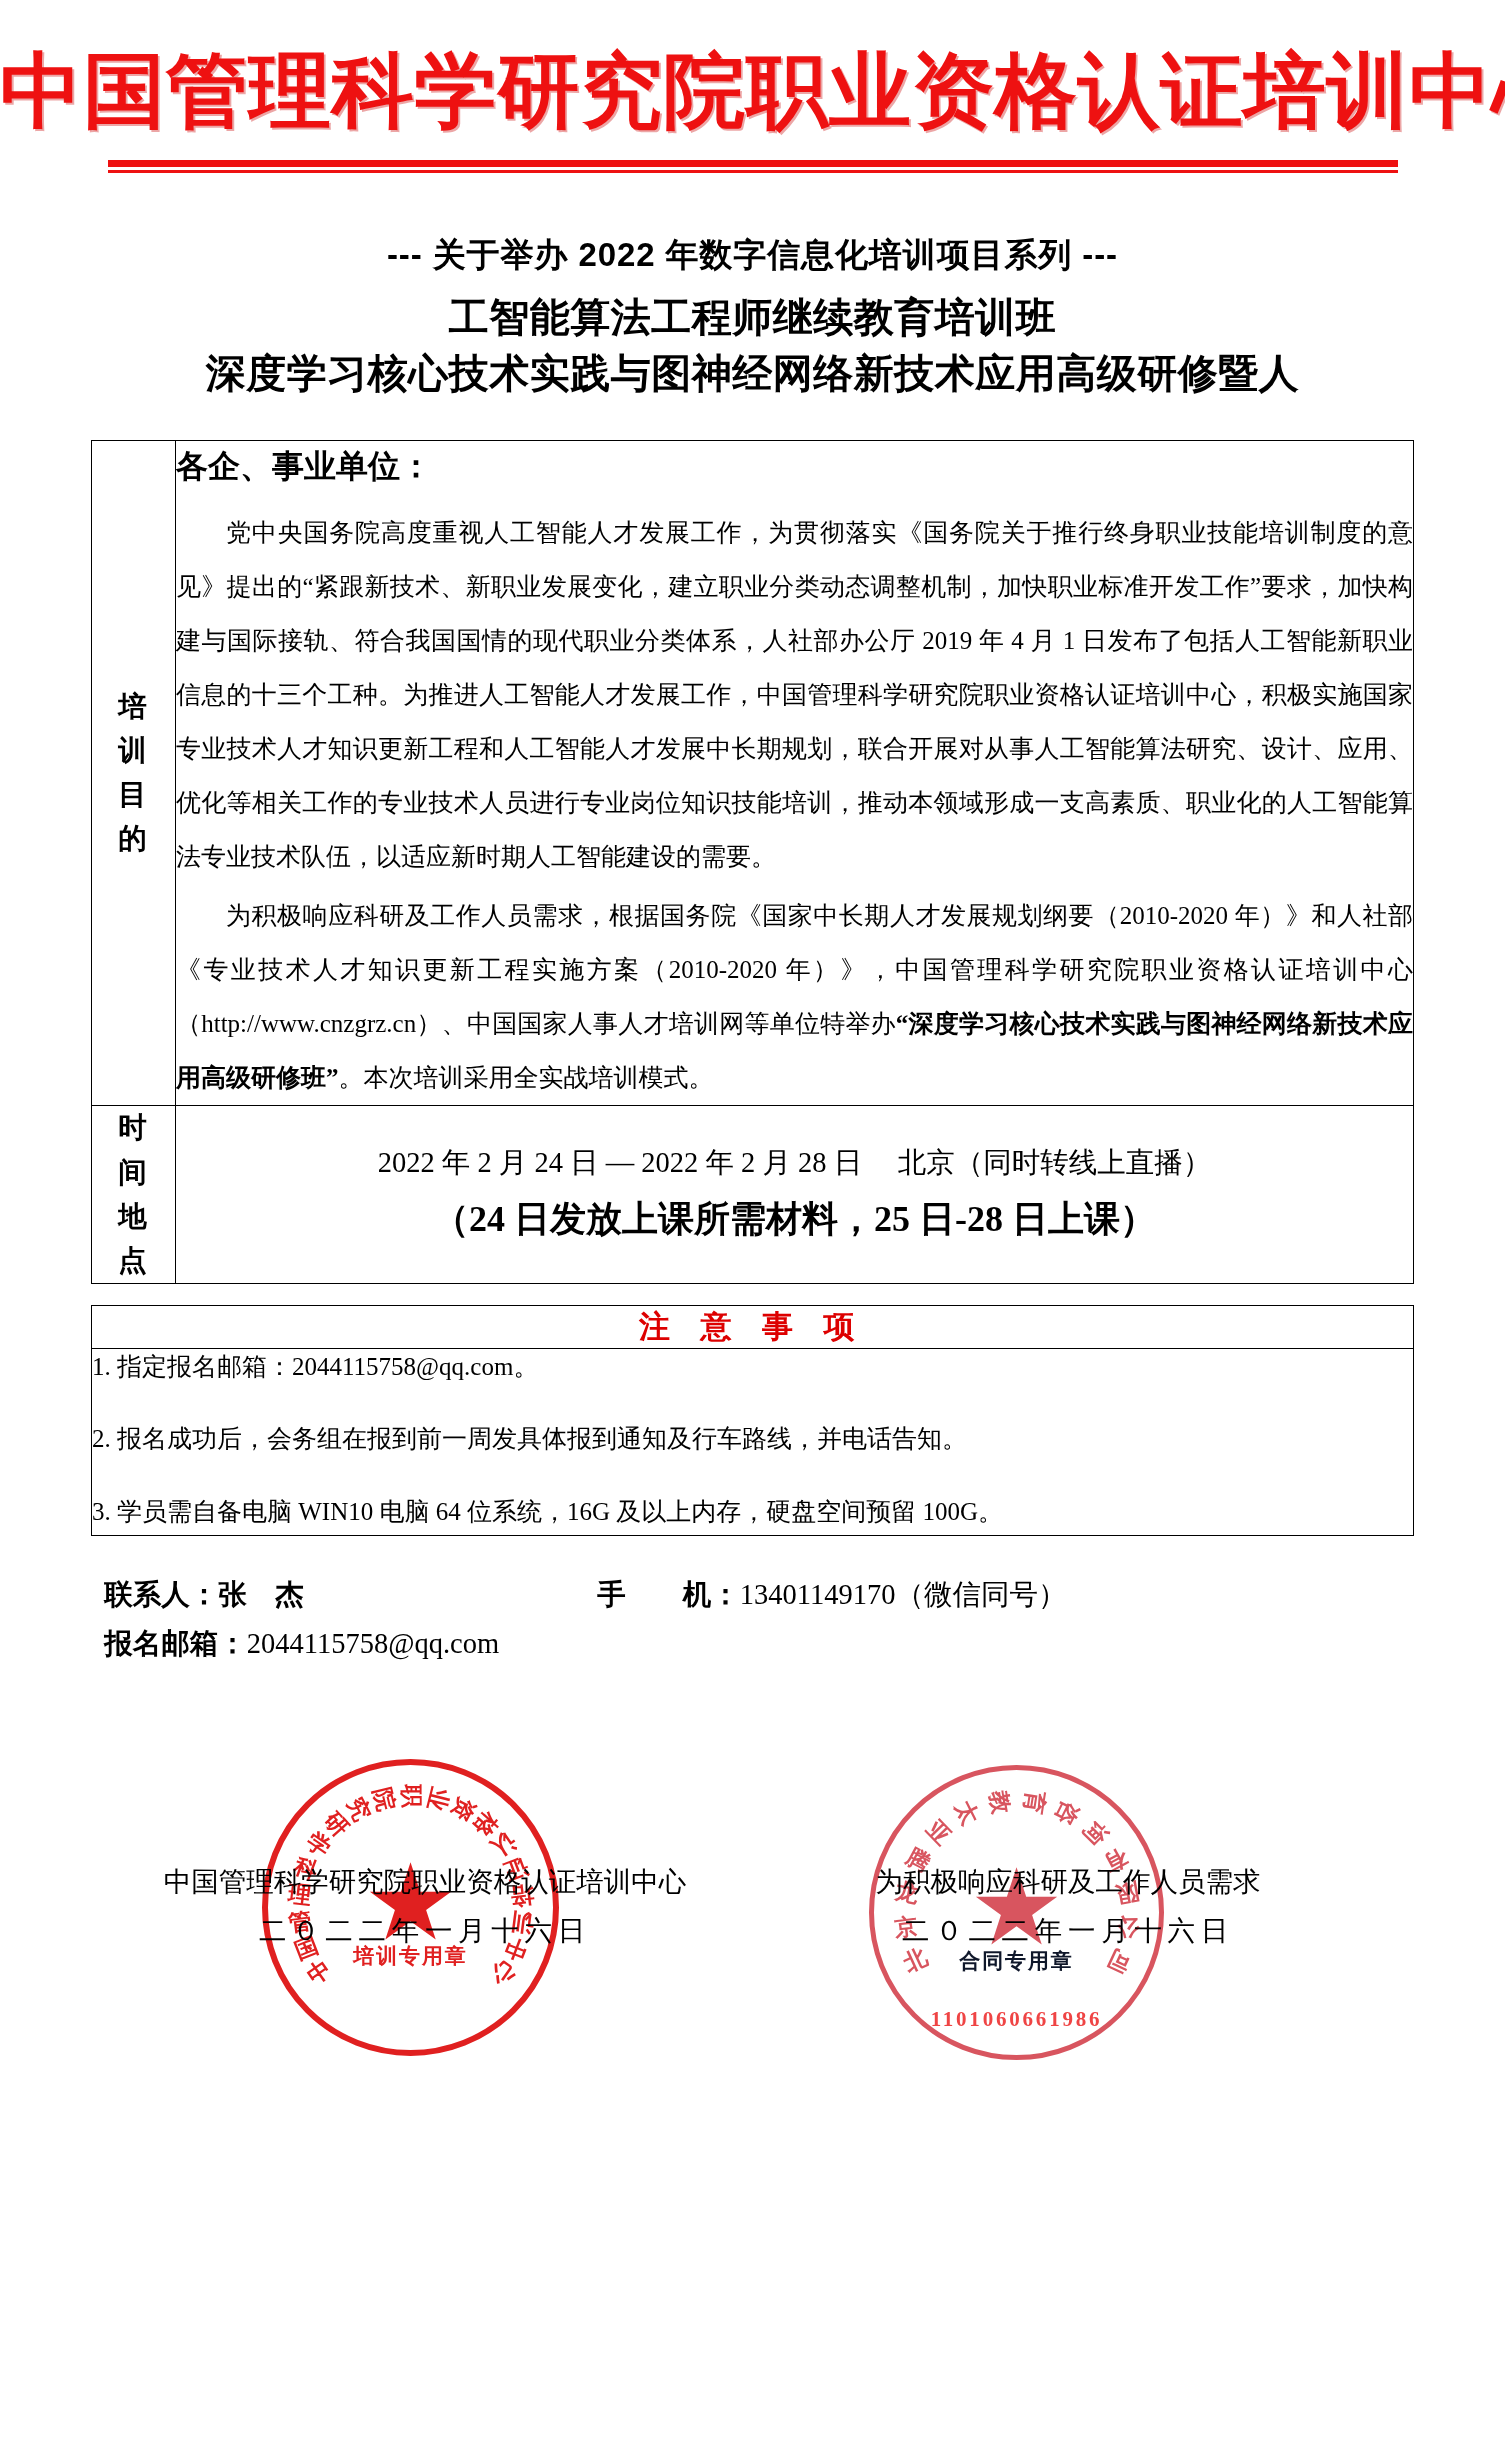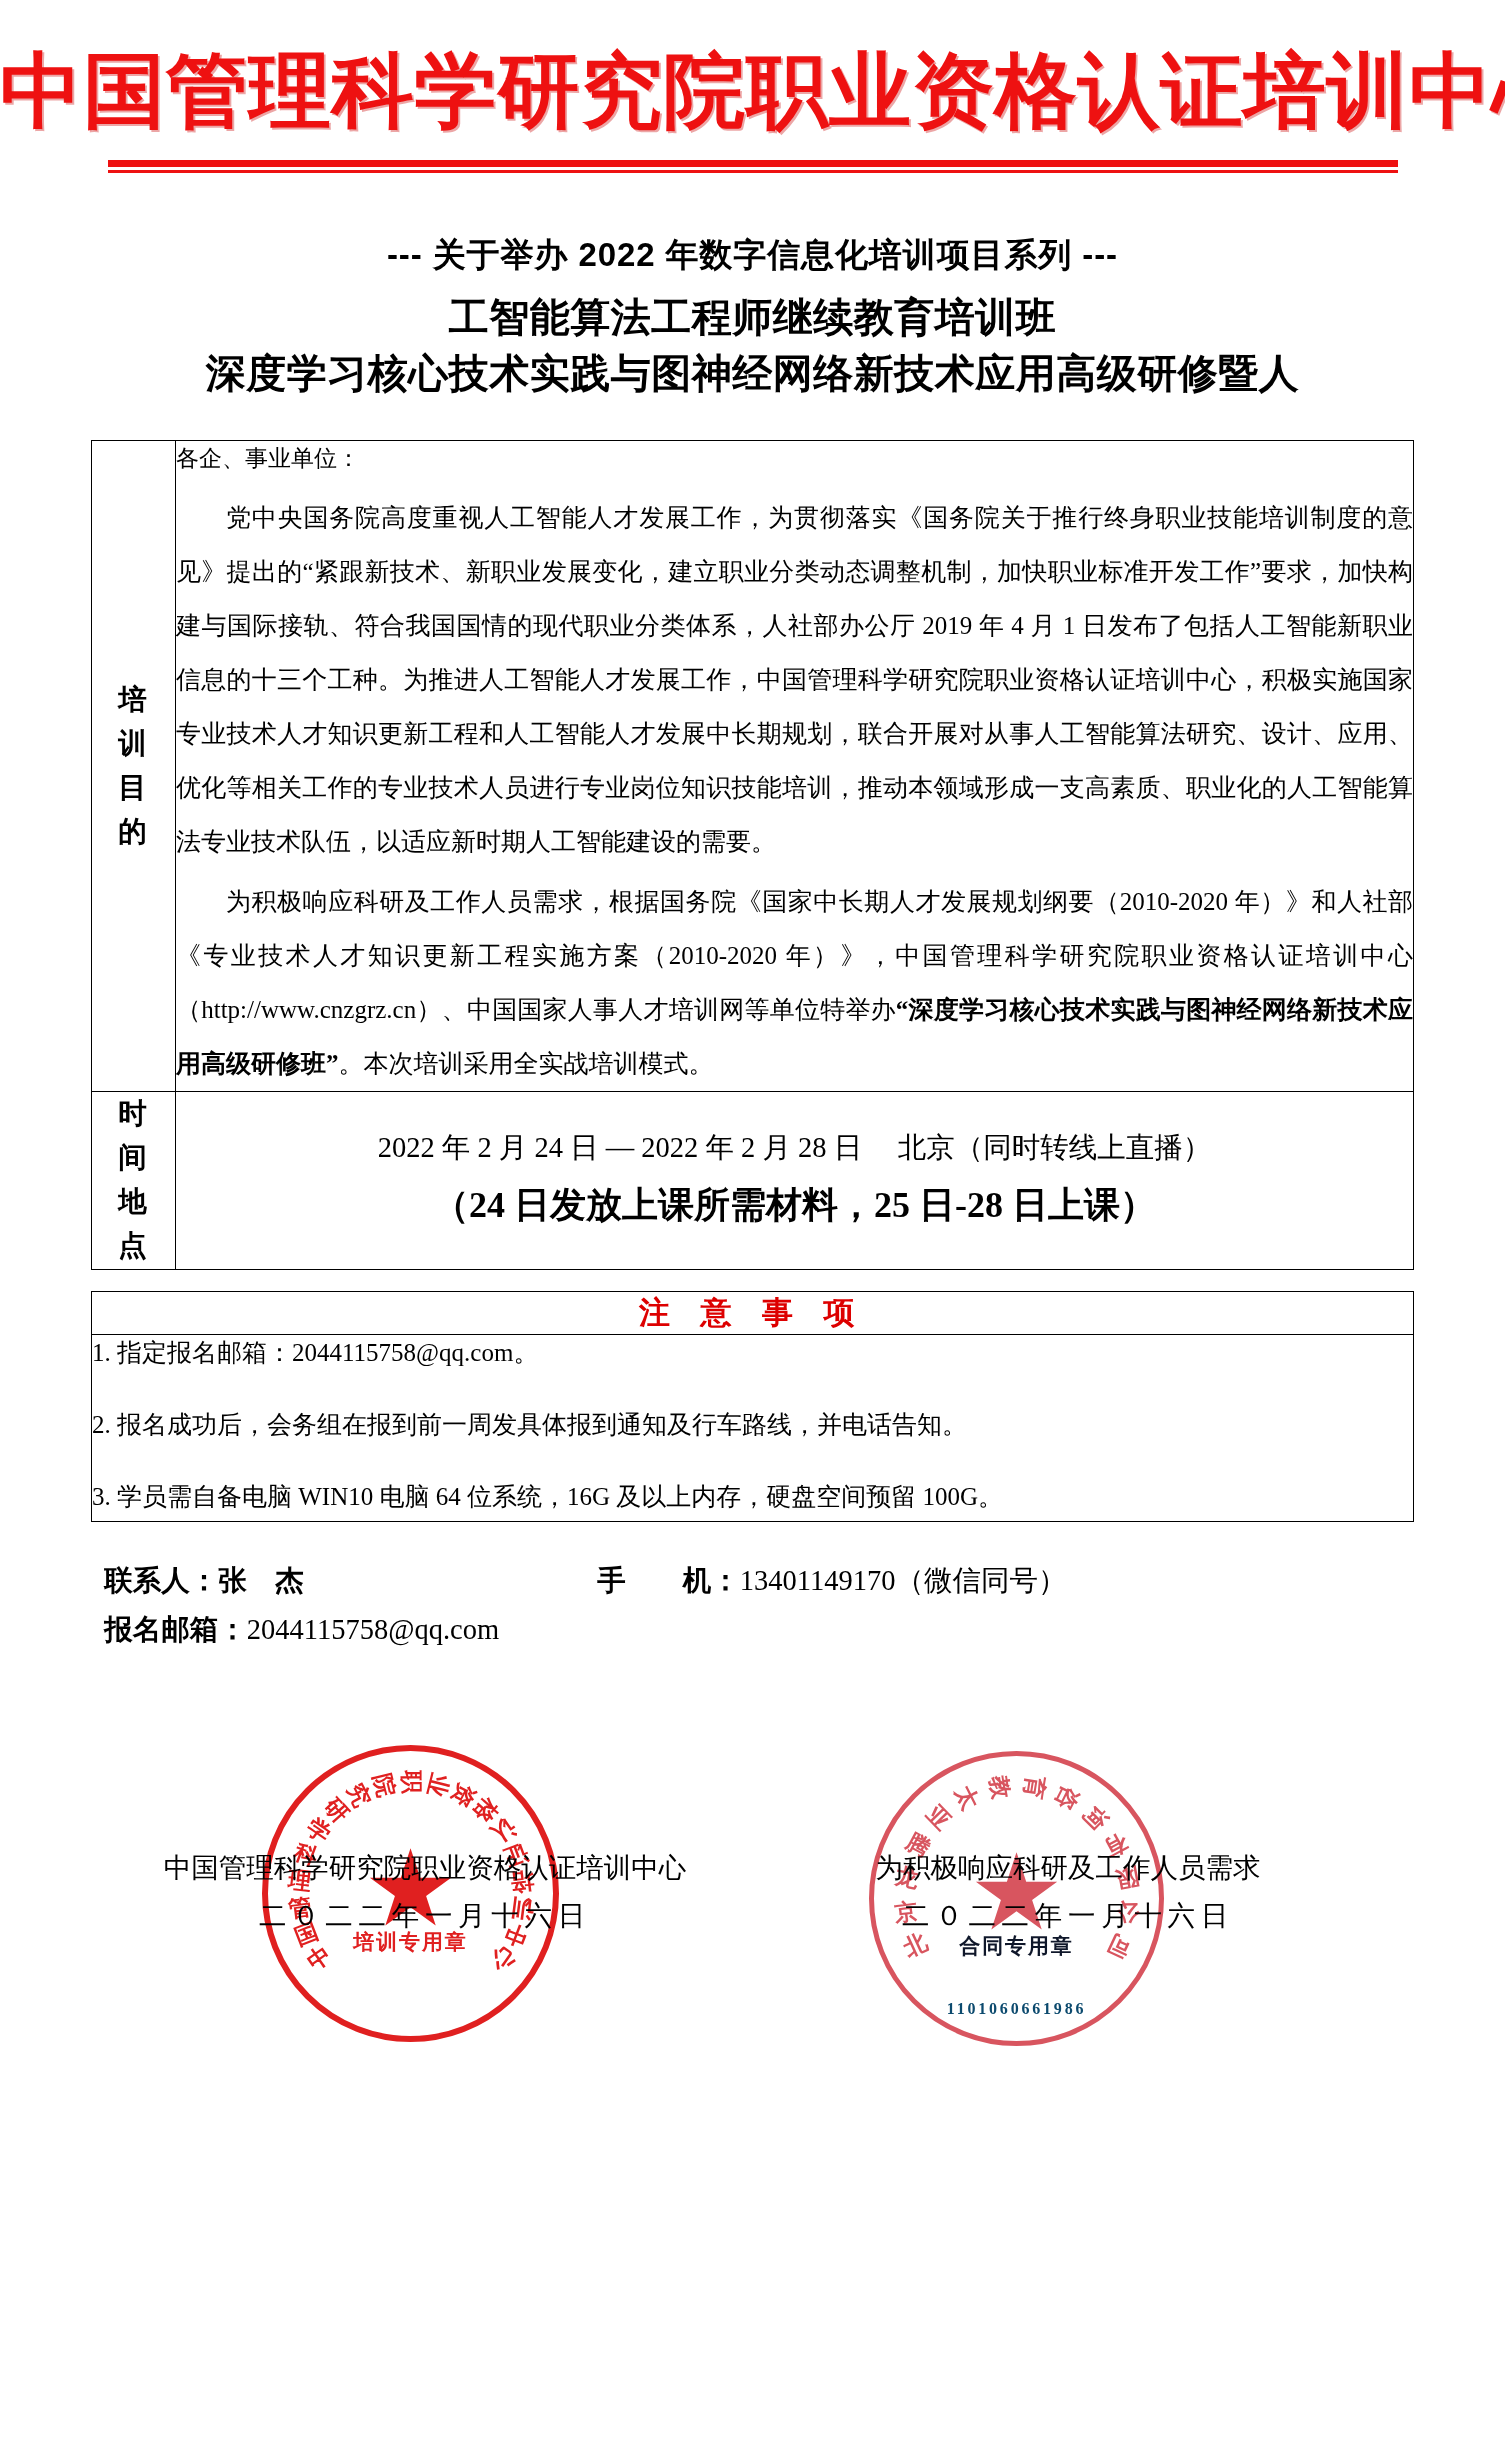--- a/index.html
+++ b/index.html
@@ -102,22 +102,22 @@
   }
   .label-vert span {
     display: block;
   }
 
   .content-cell {
     padding: 25px 32px 28.5px 32px;
   }
 
   .salutation {
-    font-size: 23px;
-    font-weight: normal;
+    font-size: 32px;
+    font-weight: bold;
     line-height: 1.6;
     margin-bottom: 13.3px;
   }
   .para {
     font-size: 25px;
     line-height: 2.16;
     text-align: justify;
     text-justify: inter-ideograph;
     text-indent: 2em;
     margin: 0;
@@ -284,24 +284,24 @@
     white-space: nowrap;
   }
   .stamp-left .stamp-ring-text span { color: #e02020; }
   .stamp-right .stamp-ring-text span { color: #d8555f; }
 
   .stamp-code {
     position: absolute;
     left: 50%;
     bottom: 23px;
     transform: translateX(-50%);
-    font-size: 16px;
+    font-size: 21px;
     letter-spacing: 2.8px;
     font-weight: bold;
-    color: #0c4a6e;
+    color: #ef4444;
     text-align: right;
   }
   .stamp-sub {
     position: absolute;
     left: 50%;
     top: 62%;
     transform: translateX(-50%);
     font-size: 21px;
     font-weight: bold;
     letter-spacing: 1.9px;

